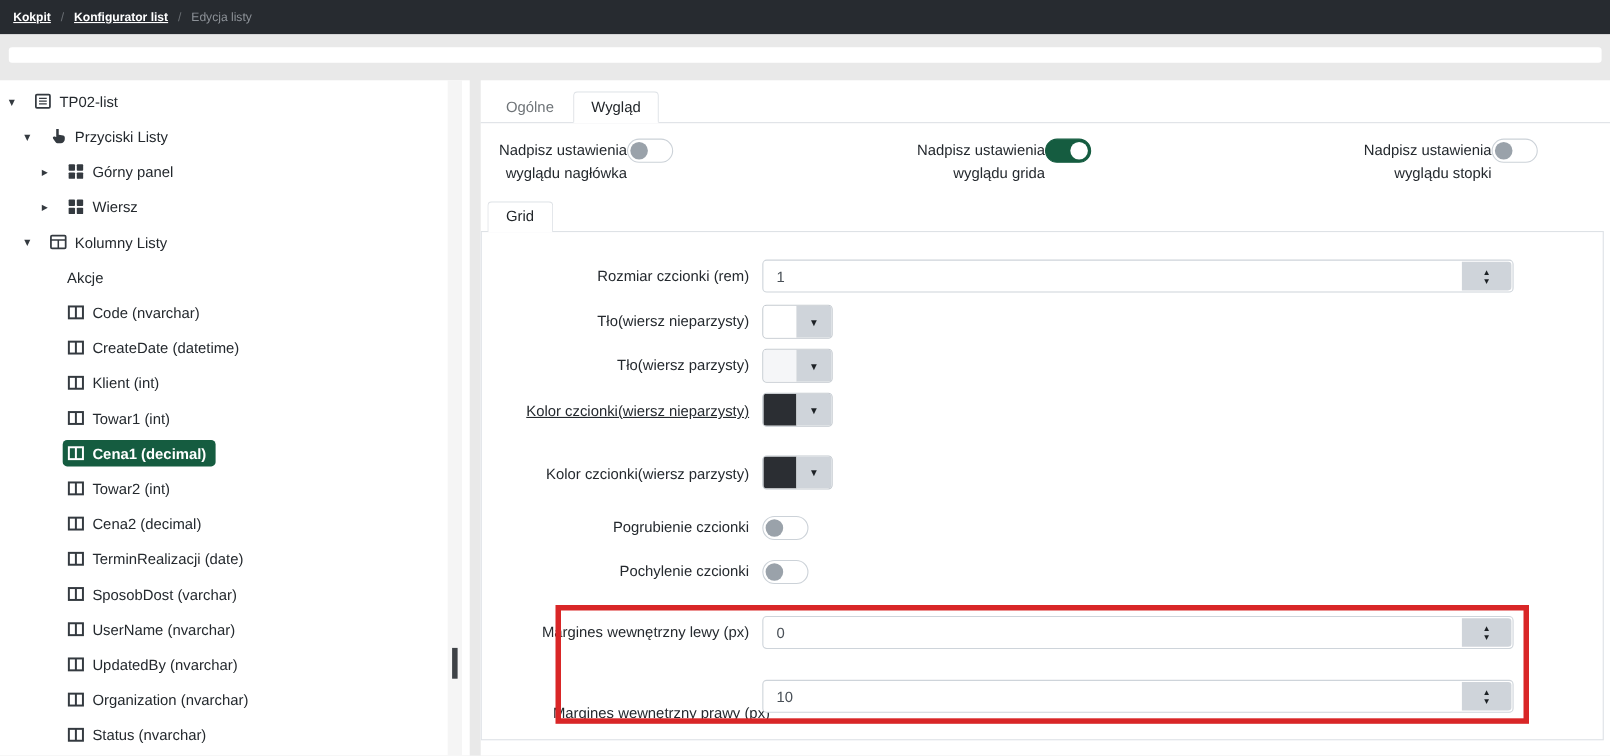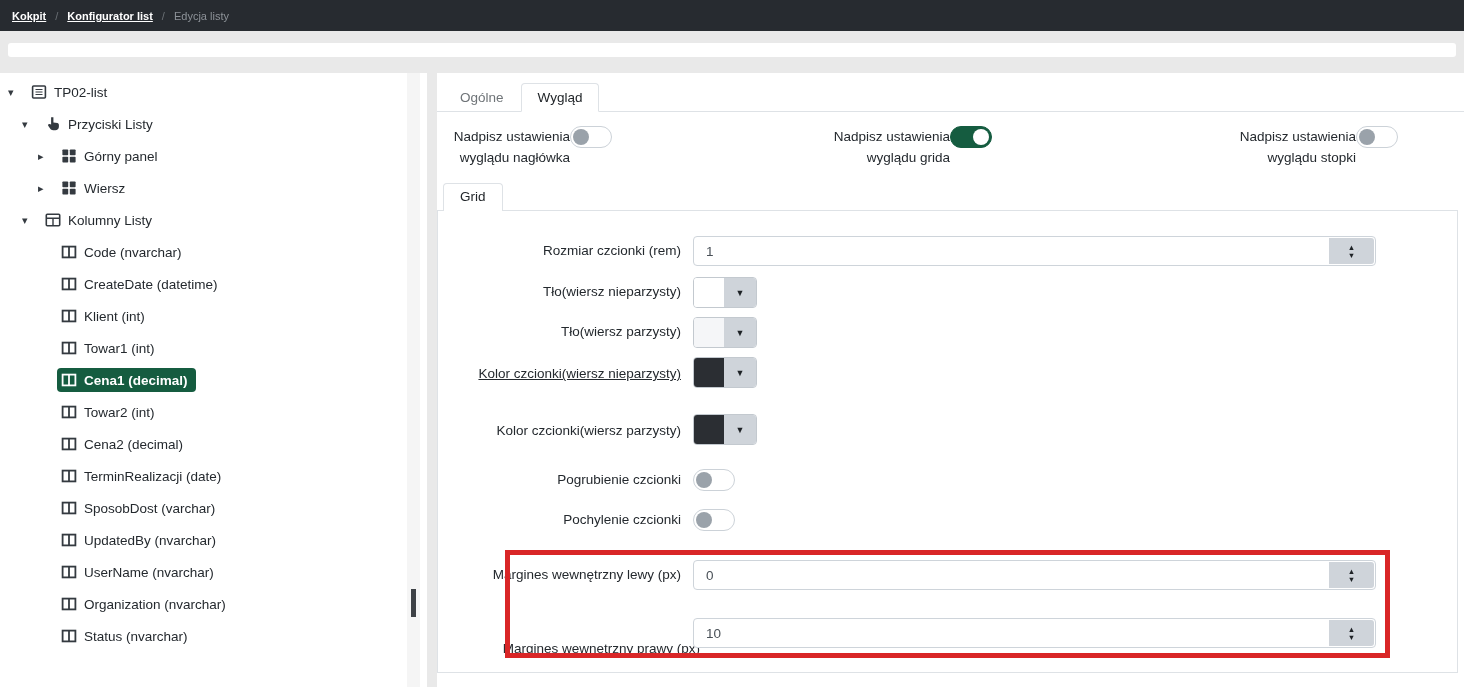--- a/index.html
+++ b/index.html
@@ -154,20 +154,26 @@
           <span class="ico">
             <svg viewBox="0 0 16 16">
               <rect x="1.3" y="2.3" width="13.4" height="11.4" rx="1" fill="none" stroke="#343a40" stroke-width="1.6"></rect>
               <path d="M1.3 6.2h13.4M8 6.2v7.5" stroke="#343a40" stroke-width="1.4" fill="none"></path>
             </svg>
           </span>
           <span>Kolumny Listy</span>
         </span>
     </div>
 
+    <div class="ti lvl2">
+      <span class="caret"></span>
+      <span class="wrap">
+          <span>Akcje</span>
+        </span>
+    </div>
 
     <div class="ti lvl2">
       <span class="caret"></span>
       <span class="wrap">
           <span class="ico">
             <svg viewBox="0 0 16 16">
               <rect x="1.6" y="2.6" width="12.8" height="10.8" fill="none" stroke="#343a40" stroke-width="1.8"></rect>
               <path d="M8 2.6v10.8" stroke="#343a40" stroke-width="1.8" fill="none"></path>
             </svg>
           </span>
@@ -281,34 +287,34 @@
 
     <div class="ti lvl2">
       <span class="caret"></span>
       <span class="wrap">
           <span class="ico">
             <svg viewBox="0 0 16 16">
               <rect x="1.6" y="2.6" width="12.8" height="10.8" fill="none" stroke="#343a40" stroke-width="1.8"></rect>
               <path d="M8 2.6v10.8" stroke="#343a40" stroke-width="1.8" fill="none"></path>
             </svg>
           </span>
+          <span>UserName (nvarchar)</span>
+        </span>
+    </div>
+
+    <div class="ti lvl2">
+      <span class="caret"></span>
+      <span class="wrap">
+          <span class="ico">
+            <svg viewBox="0 0 16 16">
+              <rect x="1.6" y="2.6" width="12.8" height="10.8" fill="none" stroke="#343a40" stroke-width="1.8"></rect>
+              <path d="M8 2.6v10.8" stroke="#343a40" stroke-width="1.8" fill="none"></path>
+            </svg>
+          </span>
           <span>UpdatedBy (nvarchar)</span>
-        </span>
-    </div>
-
-    <div class="ti lvl2">
-      <span class="caret"></span>
-      <span class="wrap">
-          <span class="ico">
-            <svg viewBox="0 0 16 16">
-              <rect x="1.6" y="2.6" width="12.8" height="10.8" fill="none" stroke="#343a40" stroke-width="1.8"></rect>
-              <path d="M8 2.6v10.8" stroke="#343a40" stroke-width="1.8" fill="none"></path>
-            </svg>
-          </span>
-          <span>UserName (nvarchar)</span>
         </span>
     </div>
 
     <div class="ti lvl2">
       <span class="caret"></span>
       <span class="wrap">
           <span class="ico">
             <svg viewBox="0 0 16 16">
               <rect x="1.6" y="2.6" width="12.8" height="10.8" fill="none" stroke="#343a40" stroke-width="1.8"></rect>
               <path d="M8 2.6v10.8" stroke="#343a40" stroke-width="1.8" fill="none"></path>

